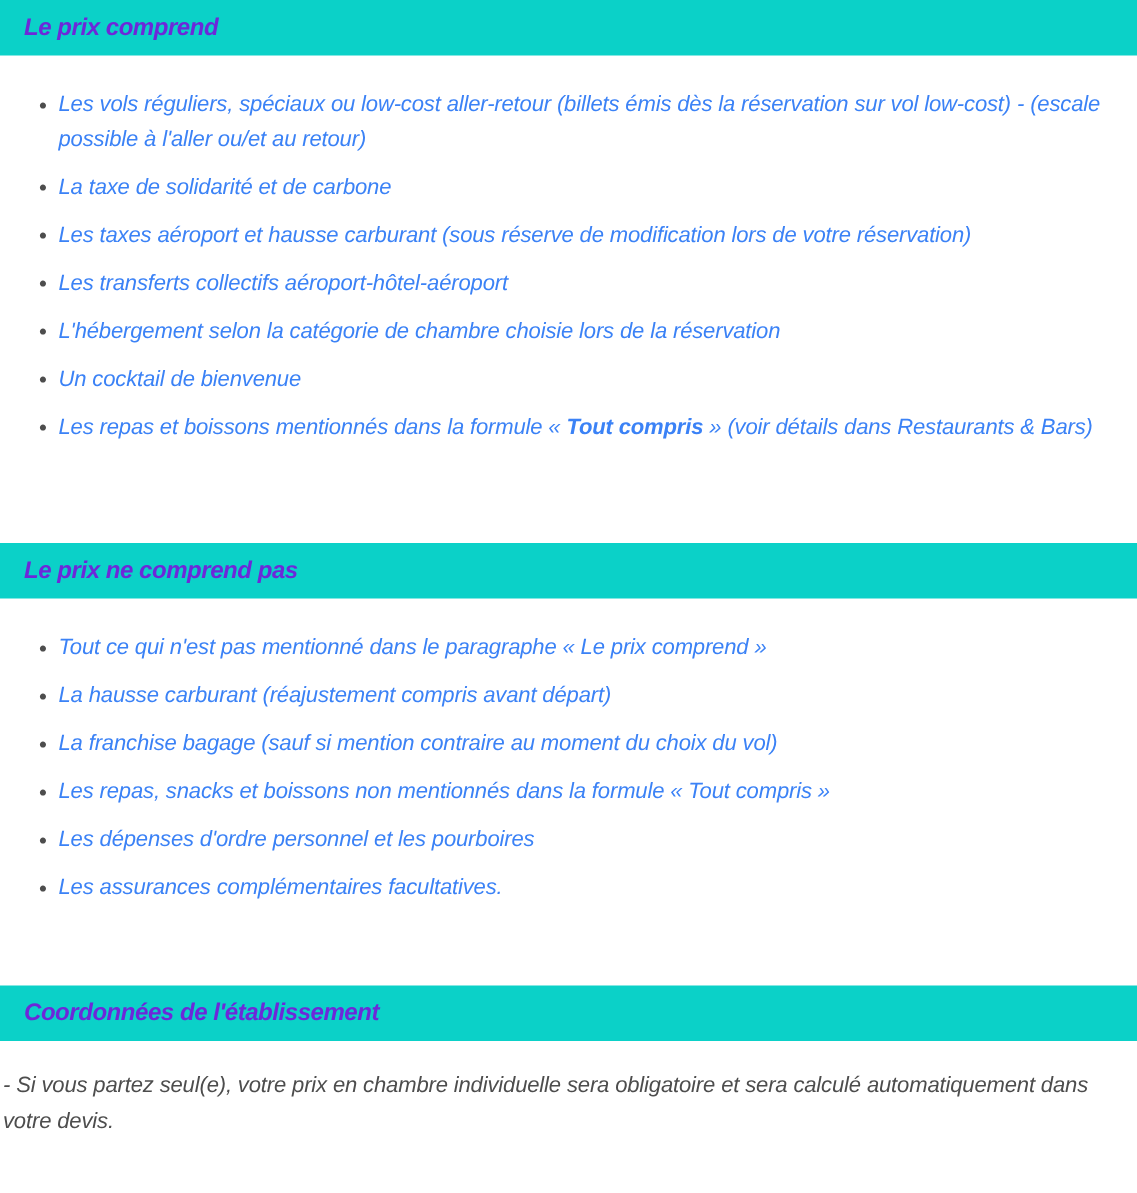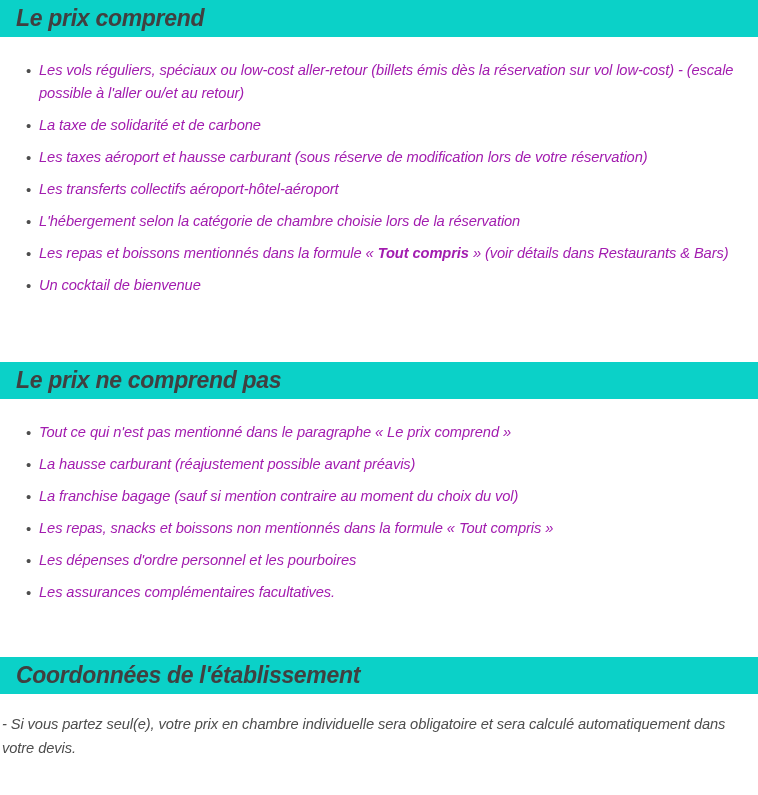--- a/index.html
+++ b/index.html
@@ -27,24 +27,24 @@
   .section-bar {
     width: 100%;
     height: 37px;
     background: #0bd1c8;
     display: flex;
     align-items: center;
     box-sizing: border-box;
     padding: 0 16px;
   }
   .section-bar .section-title {
-    color: #404040;
+    color: #6d28d9;
     font-style: italic;
     font-weight: bold;
-    font-size: 23px;
+    font-size: 16px;
     line-height: 23px;
     letter-spacing: -0.3px;
     white-space: nowrap;
   }
 
   
   .section-body {
     padding: 0 10px 0 10px;
     box-sizing: border-box;
   }
@@ -53,21 +53,21 @@
     padding: 0;
     list-style: none;
   }
   ul.bullets li {
     position: relative;
     padding-left: 29px;
     margin: 0 0 9px 0;
     font-style: italic;
     font-size: 14.7px;
     line-height: 23px;
-    color: #a21caf;
+    color: #3b82f6;
     letter-spacing: -0.1px;
   }
   ul.bullets li::before {
     content: "\2022";
     position: absolute;
     left: 16px;
     top: 0;
     font-size: 15px;
     line-height: 23px;
     color: #4d4d4d;
@@ -109,35 +109,35 @@
   </div>
 
   <div class="section-body">
     <div class="pre-list-gap"></div>
     <ul class="bullets">
       <li>Les vols réguliers, spéciaux ou low-cost aller-retour (billets émis dès la réservation sur vol low-cost) - (escale possible à l'aller ou/et au retour)</li>
       <li>La taxe de solidarité et de carbone</li>
       <li>Les taxes aéroport et hausse carburant (sous réserve de modification lors de votre réservation)</li>
       <li>Les transferts collectifs aéroport-hôtel-aéroport</li>
       <li>L'hébergement selon la catégorie de chambre choisie lors de la réservation</li>
+      <li>Un cocktail de bienvenue</li>
       <li><span>Les repas et boissons mentionnés dans la formule « </span><span class="strong">Tout compris</span><span> » (voir détails dans Restaurants &amp; Bars)</span></li>
-      <li>Un cocktail de bienvenue</li>
     </ul>
     <div class="spacer-after-list-1"></div>
   </div>
 
   <div class="section-bar">
     <span class="section-title">Le prix ne comprend pas</span>
   </div>
 
   <div class="section-body">
     <div class="pre-list-gap-2"></div>
     <ul class="bullets">
       <li>Tout ce qui n'est pas mentionné dans le paragraphe « Le prix comprend »</li>
-      <li>La hausse carburant (réajustement possible avant préavis)</li>
+      <li>La hausse carburant (réajustement compris avant départ)</li>
       <li>La franchise bagage (sauf si mention contraire au moment du choix du vol)</li>
       <li class="gap-before">Les repas, snacks et boissons non mentionnés dans la formule « Tout compris »</li>
       <li>Les dépenses d'ordre personnel et les pourboires</li>
       <li>Les assurances complémentaires facultatives.</li>
     </ul>
     <div class="spacer-after-list-2"></div>
   </div>
 
   <div class="section-bar">
     <span class="section-title">Coordonnées de l'établissement</span>

